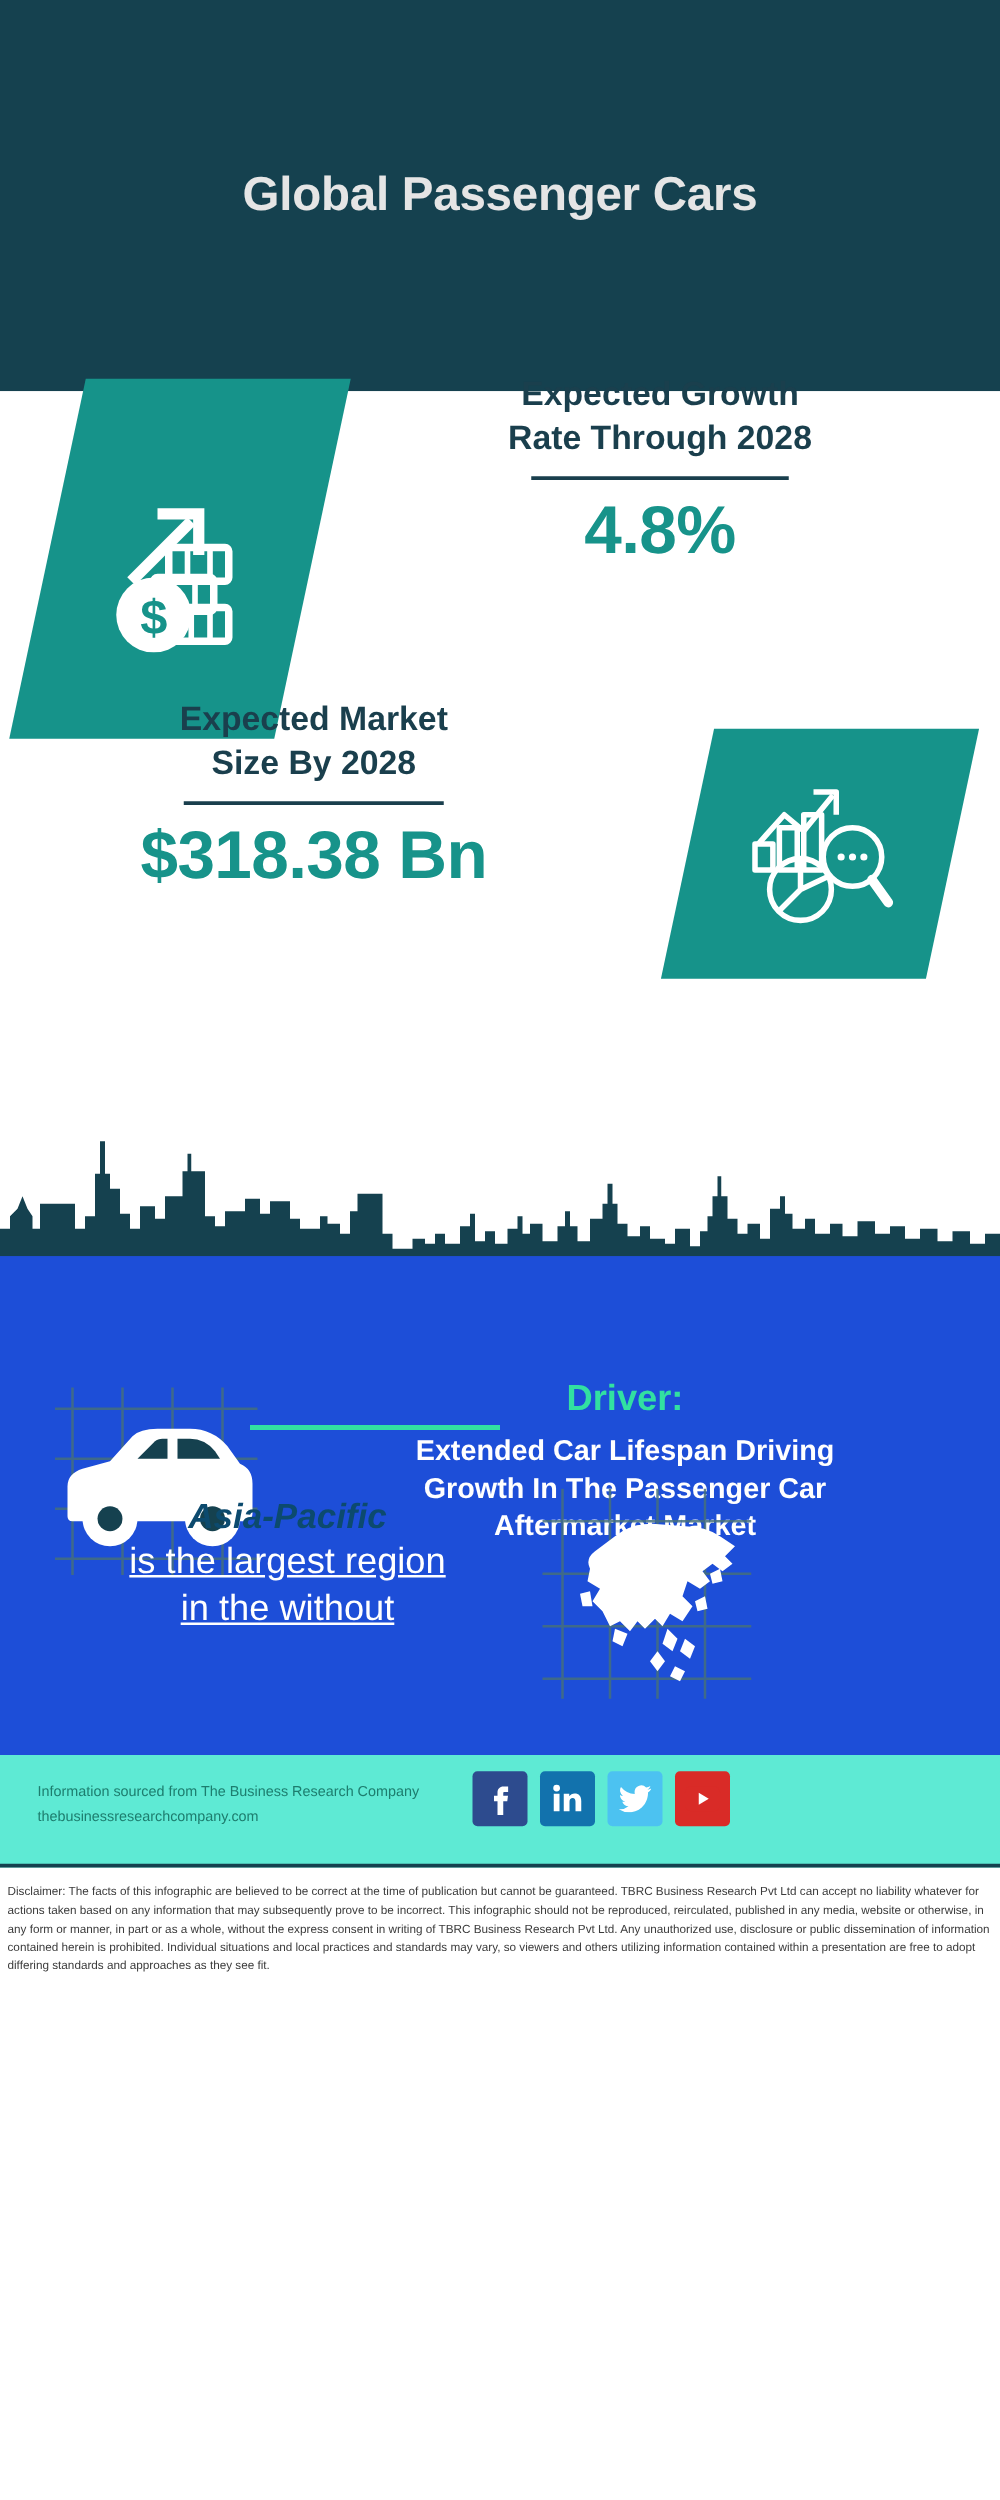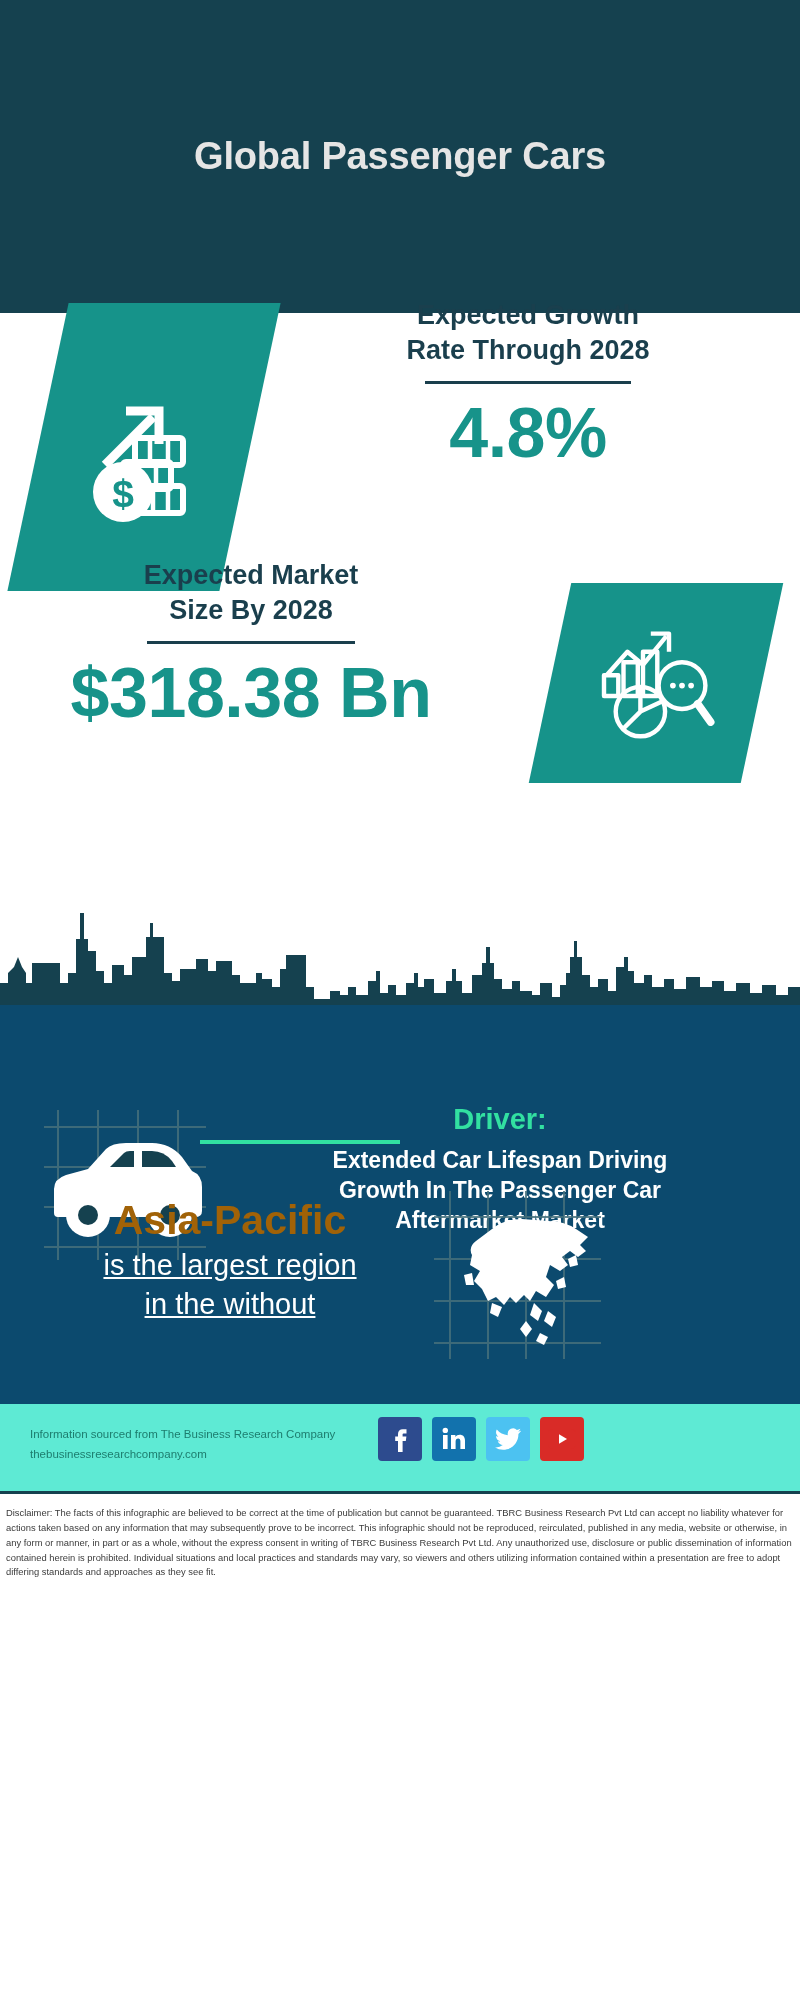--- a/index.html
+++ b/index.html
@@ -41,32 +41,32 @@
   .stat{
     position:absolute; text-align:center;
   }
   .stat-title{
     font-size:27px; font-weight:bold; color:#1a3f4d; line-height:1.28;
   }
   .stat-rule{
     height:3px; background:#1a3f4d; margin:14px auto 10px auto;
   }
   .stat-value{
-    font-size:70px; font-weight:bold; color:#17938a; line-height:1.12;
+    font-size:54px; font-weight:bold; color:#17938a; line-height:1.12;
     letter-spacing:-0.5px;
   }
 
   .stat-growth{ left:268px; top:-15px; width:520px; }
   .stat-growth .stat-rule{ width:206px; }
   .stat-size{ left:16px; top:245px; width:470px; }
   .stat-size .stat-rule{ width:208px; }
 
   
   .dark-zone{
-    position:absolute; left:0; top:1000px; width:800px; height:404px; background:#0c4a6e;
+    position:absolute; left:0; top:1000px; width:800px; height:404px; background:#1d4ed8;
   }
   .skyline{
     position:absolute; left:0; top:-105px; width:800px; height:110px; display:block;
   }
 
   
   .driver-row{ position:absolute; left:0; top:115px; width:800px; }
   .car-wrap{ position:absolute; left:40px; top:-10px; width:170px; height:160px; }
   .driver-text{ position:absolute; left:215px; top:-14px; width:570px; text-align:center; }
   .driver-label{
@@ -76,21 +76,21 @@
     color:#ffffff; font-size:23px; font-weight:bold; line-height:1.30; margin-top:9px;
   }
 
   .mint-divider{
     position:absolute; left:200px; top:1140px; width:200px; height:4px; background:#32e0a1;
   }
 
   
   .region-row{ position:absolute; left:0; top:1195px; width:800px; height:160px; }
   .region-text{ position:absolute; left:40px; top:0px; width:380px; text-align:center; }
-  .region-name{ color:#a16207; font-size:41px; font-weight:bold; line-height:1.25; }
+  .region-name{ color:#0c4a6e; font-size:28px; font-weight:bold; line-height:1.25;font-style:italic; }
   .region-sub{ color:#ffffff; font-size:29px; font-weight:normal; line-height:1.32;text-decoration:underline; }
   .map-wrap{ position:absolute; left:430px; top:-10px; width:175px; height:180px; }
 
   
   .footer{
     position:absolute; left:0; top:1404px; width:800px; height:90px; background:#5eead4;
     border-bottom:3px solid #15414f;
   }
   .source-text{
     position:absolute; left:30px; top:20px; width:360px;

